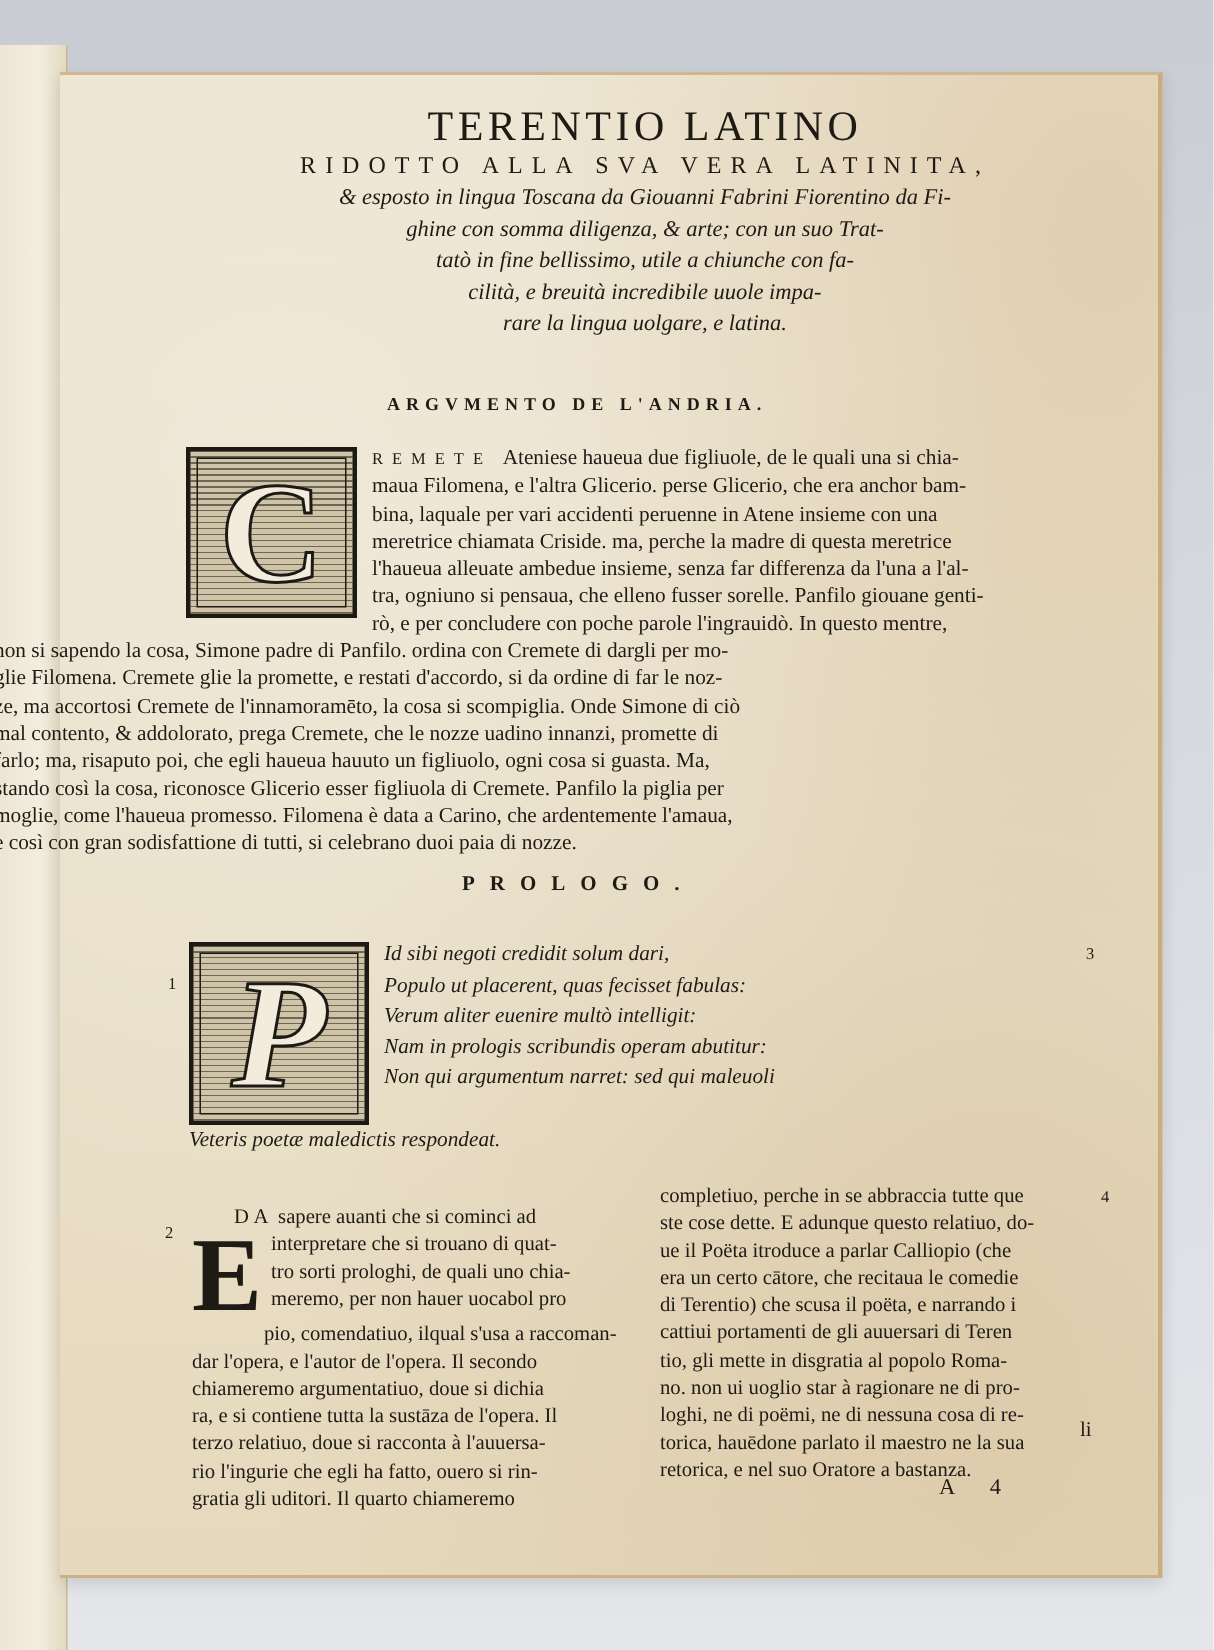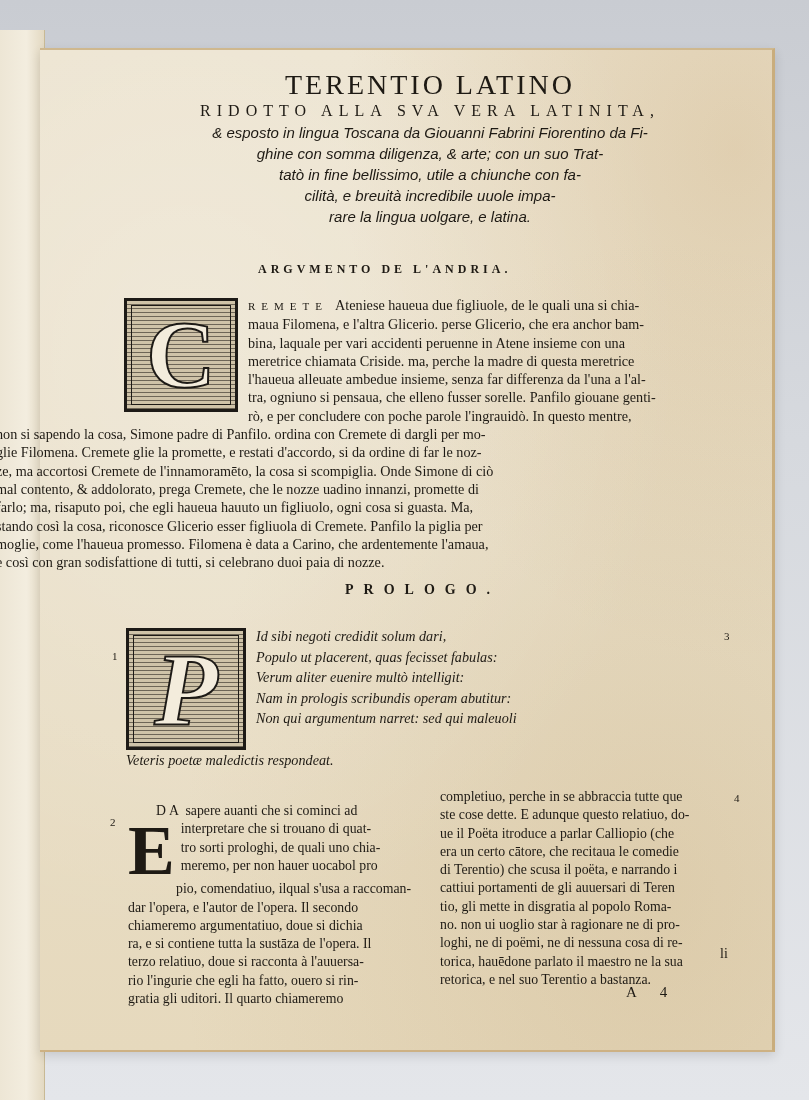--- a/index.html
+++ b/index.html
@@ -22,21 +22,21 @@
       linear-gradient(180deg, #ece3cf 0%, #e9dfc8 50%, #e6d9bd 100%);
     border-right: 3px solid #c9ad7d;
     border-bottom: 2px solid #cdb183;
     border-top: 2px solid #cfb88e;
     box-shadow: 0 4px 10px rgba(0,0,0,0.12);
     color: #1e1a14;
   }
   .title-block { position: absolute; left: 40px; top: 20px; width: 700px; text-align: center; }
   .title-main { font-family: "Liberation Serif", serif; font-size: 28px; letter-spacing: 3px; line-height: 30px; }
   .title-sub { font-family: "Liberation Serif", serif; font-size: 16px; letter-spacing: 6px; line-height: 22px; }
-  .title-italic { font-family: Liberation Sans, sans-serif; font-style: italic; font-size: 15px; line-height: 21px; }
+  .title-italic { font-family: Liberation Serif, serif; font-style: italic; font-size: 15px; line-height: 21px; }
   .heading {
     position: absolute; font-family: "Liberation Serif", serif; font-size: 12px; letter-spacing: 4px; font-weight: bold;
   }
   .argument {
     position: absolute; left: 80px; top: 246px; width: 600px;
     font-family: "Liberation Serif", serif; font-size: 14.2px; line-height: 18.3px; text-align: justify;
   }
   .initial {
     float: left; width: 114px; height: 114px; margin: 2px 10px 2px 4px;
     border: 3px solid #1d1a16; box-sizing: border-box;
@@ -108,21 +108,21 @@
     <span class="line" style="margin-left:-124px;">non si sapendo la cosa, Simone padre di Panfilo. ordina con Cremete di dargli per mo-</span>
     <span class="line" style="margin-left:-124px;">glie Filomena. Cremete glie la promette, e restati d'accordo, si da ordine di far le noz-</span>
     <span class="line" style="margin-left:-124px;">ze, ma accortosi Cremete de l'innamoramēto, la cosa si scompiglia. Onde Simone di ciò</span>
     <span class="line" style="margin-left:-124px;">mal contento, &amp; addolorato, prega Cremete, che le nozze uadino innanzi, promette di</span>
     <span class="line" style="margin-left:-124px;">farlo; ma, risaputo poi, che egli haueua hauuto un figliuolo, ogni cosa si guasta. Ma,</span>
     <span class="line" style="margin-left:-124px;">stando così la cosa, riconosce Glicerio esser figliuola di Cremete. Panfilo la piglia per</span>
     <span class="line" style="margin-left:-124px;">moglie, come l'haueua promesso. Filomena è data a Carino, che ardentemente l'amaua,</span>
     <span class="line" style="margin-left:-124px;">e così con gran sodisfattione di tutti, si celebrano duoi paia di nozze.</span>
   </div>
 
-  <div class="heading" style="left:268px; top:532px; font-size:14px; letter-spacing:10px;margin-left:37px;">PROLOGO.</div>
+  <div class="heading" style="left:268px; top:532px; font-size:14px; letter-spacing:10px;">PROLOGO.</div>
 
   <div class="margin-num" style="left:72px; top:600px;">1</div>
   <div class="margin-num" style="left:684px; top:580px;">3</div>
 
   <div class="prologo-verse">
     <div class="initial">
         <span>P</span>
       </div>
     <span class="verse-line">Id sibi negoti credidit solum dari,</span>
     <span class="verse-line">Populo ut placerent, quas fecisset fabulas:</span>
@@ -154,19 +154,19 @@
     <span class="line">completiuo, perche in se abbraccia tutte que</span>
     <span class="line">ste cose dette. E adunque questo relatiuo, do-</span>
     <span class="line">ue il Poëta itroduce a parlar Calliopio (che</span>
     <span class="line">era un certo cātore, che recitaua le comedie</span>
     <span class="line">di Terentio) che scusa il poëta, e narrando i</span>
     <span class="line">cattiui portamenti de gli auuersari di Teren</span>
     <span class="line">tio, gli mette in disgratia al popolo Roma-</span>
     <span class="line">no. non ui uoglio star à ragionare ne di pro-</span>
     <span class="line">loghi, ne di poëmi, ne di nessuna cosa di re-</span>
     <span class="line">torica, hauēdone parlato il maestro ne la sua</span>
-    <span class="line">retorica, e nel suo Terentio a bastanza.</span>
+    <span class="line">retorica, e nel suo Oratore a bastanza.</span>
   </div>
 
   <div class="signature">A 4</div>
   <div class="margin-num" style="left:680px; top:896px; font-size:14px;">li</div>
 
 </div>
 
 </body></html>

